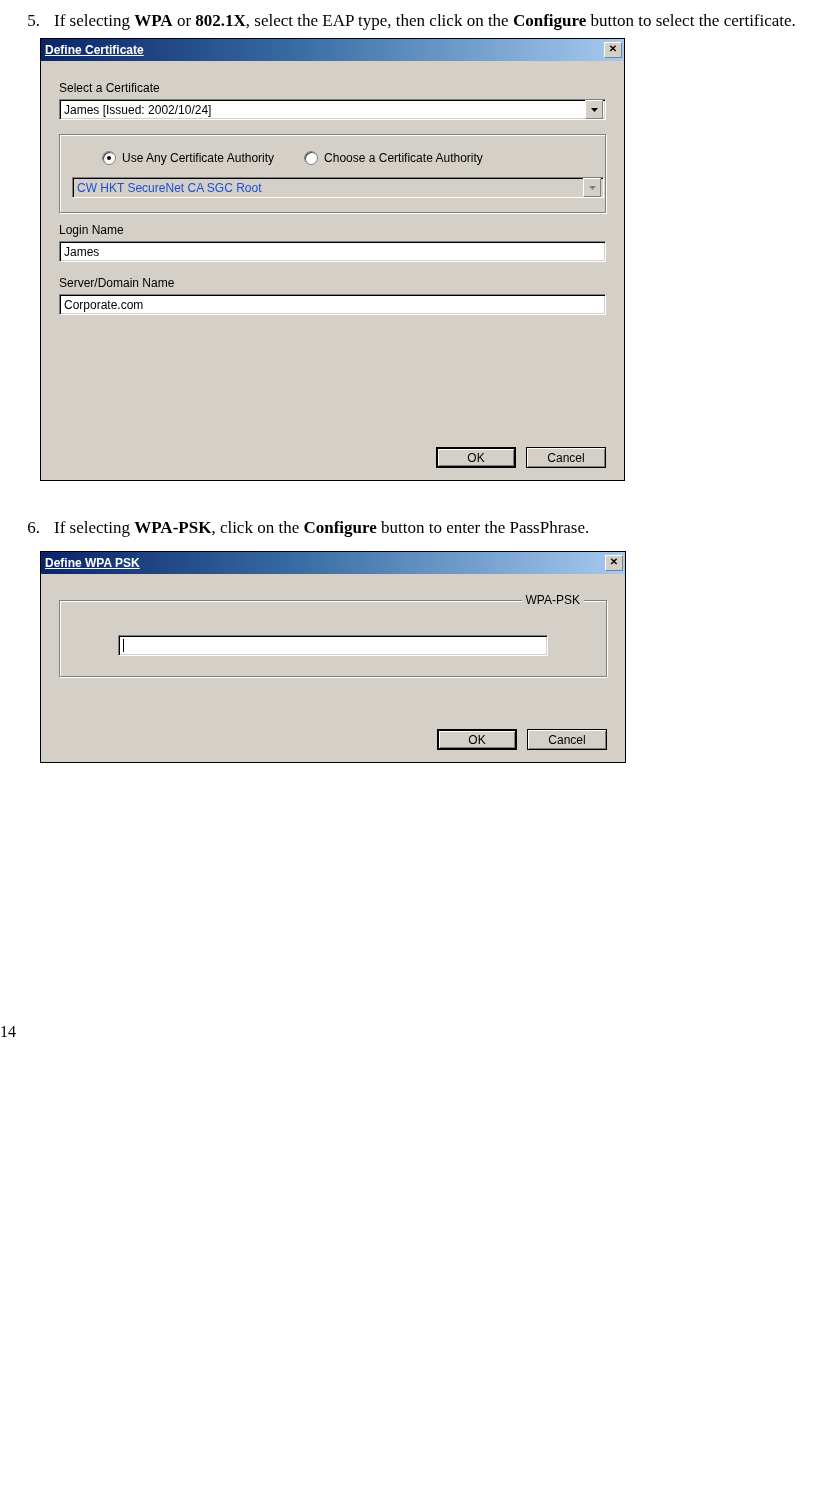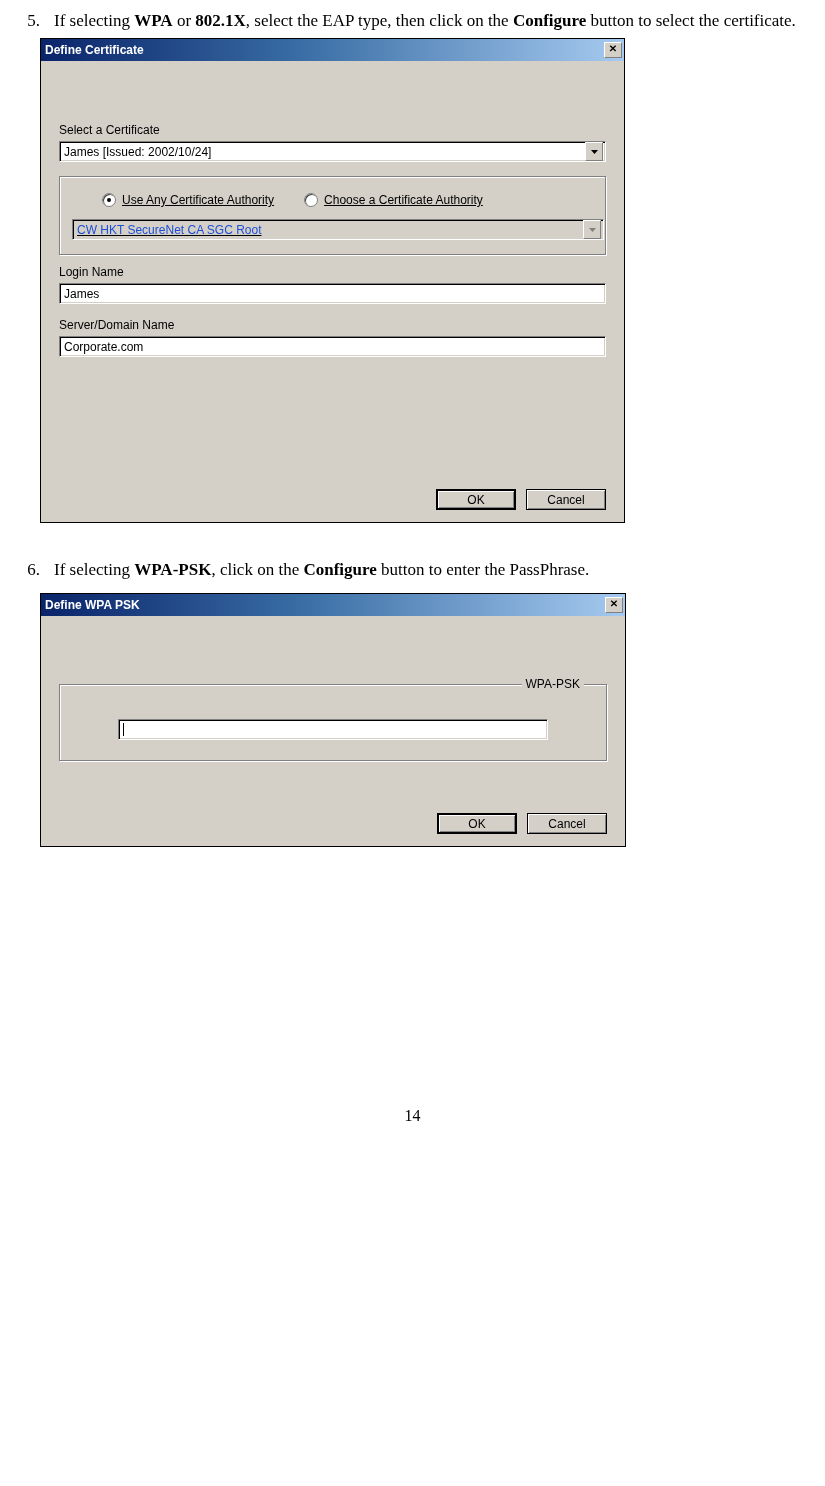--- a/index.html
+++ b/index.html
@@ -45,40 +45,39 @@
   .titlebar {
     display: flex;
     align-items: center;
     height: 22px;
     background: linear-gradient(to right, #0a246a 0%, #3a6ea5 45%, #a6caf0 100%);
     color: #fff;
     font-size: 12px;
     font-weight: bold;
     padding: 0 2px 0 4px;
   }
-  .titlebar .title-text { flex: 1; }
+  .titlebar .title-text { flex: 1; text-decoration: underline; }
   .close-btn {
     width: 16px;
     height: 14px;
     background: #d4d0c8;
     border: 1px solid #808080;
     border-top-color: #fff;
     border-left-color: #fff;
     color: #000;
     font-size: 10px;
     line-height: 12px;
     text-align: center;
     font-family: "Segoe UI Symbol", Arial, sans-serif;
     font-weight: bold;
   }
   .pane {
     padding: 20px 18px 12px 18px;
     font-size: 12px;
     color: #000;
-    margin-top: 42px;
   }
   .label { font-size: 12px; margin-bottom: 4px; }
   .field-row { margin-bottom: 14px; }
 
   .combo, .textfield {
     display: flex;
     align-items: center;
     background: #fff;
     border: 1px solid #808080;
     border-top-color: #808080;
@@ -113,21 +112,20 @@
     justify-content: center;
   }
   .combo.disabled .dd-btn svg path { fill: #808080; }
   .combo .dd-btn svg { width: 7px; height: 4px; }
 
   .group {
     border: 1px solid #808080;
     box-shadow: 1px 1px 0 #fff inset, 1px 1px 0 #fff;
     padding: 16px 1px 14px 12px;
     margin-bottom: 10px;
-    text-decoration: underline;
   }
   .radio-row {
     display: flex;
     gap: 30px;
     margin-bottom: 12px;
     padding-left: 30px;
   }
   .radio {
     display: flex;
     align-items: center;
@@ -190,21 +188,21 @@
     text-align: left;
   }
   .caret {
     width: 1px;
     height: 13px;
     background: #000;
     margin-left: 0;
   }
 
   .page-num {
-    text-align: center;
+    text-align: left;
     font-size: 16px;
     margin-top: 260px;
   }
 </style>
 </head>
 <body>
 
 <div class="page">
 
   <div class="list-row">

